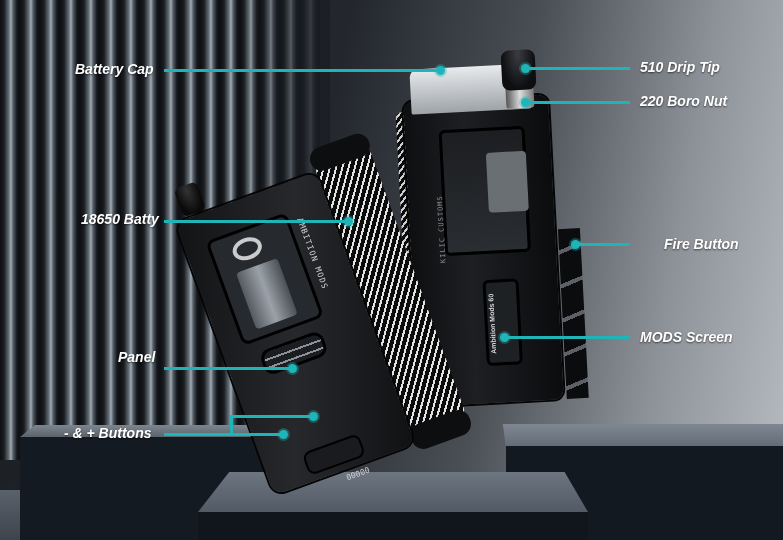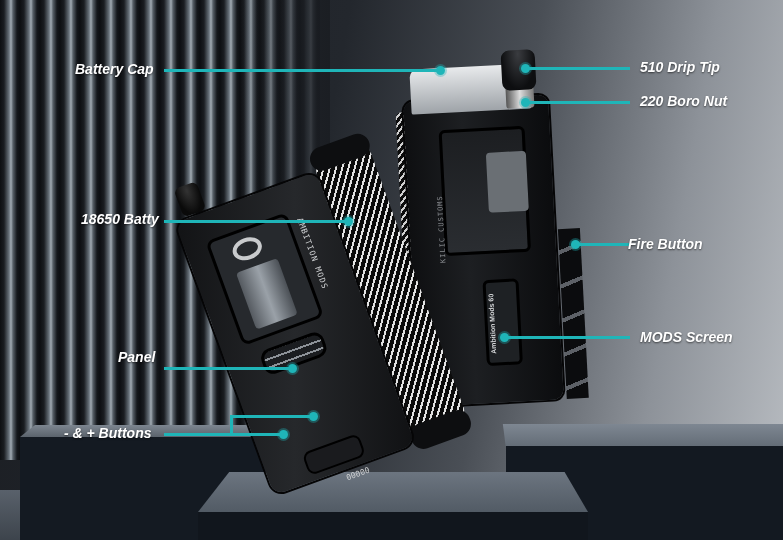--- a/index.html
+++ b/index.html
@@ -109,21 +109,21 @@
   <div class="dot" style="left:521px;top:98px;"></div>
   <div class="line" style="left:528px;top:101px;width:102px;"></div>
   <div class="label" style="left:640px;top:93px;">220 Boro Nut</div>
 
   <div class="label" style="left:81px;top:211px;">18650 Batty</div>
   <div class="line" style="left:164px;top:220px;width:184px;"></div>
   <div class="dot" style="left:344px;top:217px;"></div>
 
   <div class="dot" style="left:571px;top:240px;"></div>
   <div class="line" style="left:578px;top:243px;width:52px;"></div>
-  <div class="label" style="left:628px;top:236px;">Fire Button</div>
+  <div class="label" style="left:664px;top:236px;">Fire Button</div>
 
   <div class="label" style="left:118px;top:349px;">Panel</div>
   <div class="line" style="left:164px;top:367px;width:126px;"></div>
   <div class="dot" style="left:288px;top:364px;"></div>
 
   <div class="dot" style="left:500px;top:333px;"></div>
   <div class="line" style="left:507px;top:336px;width:123px;"></div>
   <div class="label" style="left:640px;top:329px;">MODS Screen</div>
 
   <div class="label" style="left:64px;top:425px;">- &amp; + Buttons</div>

